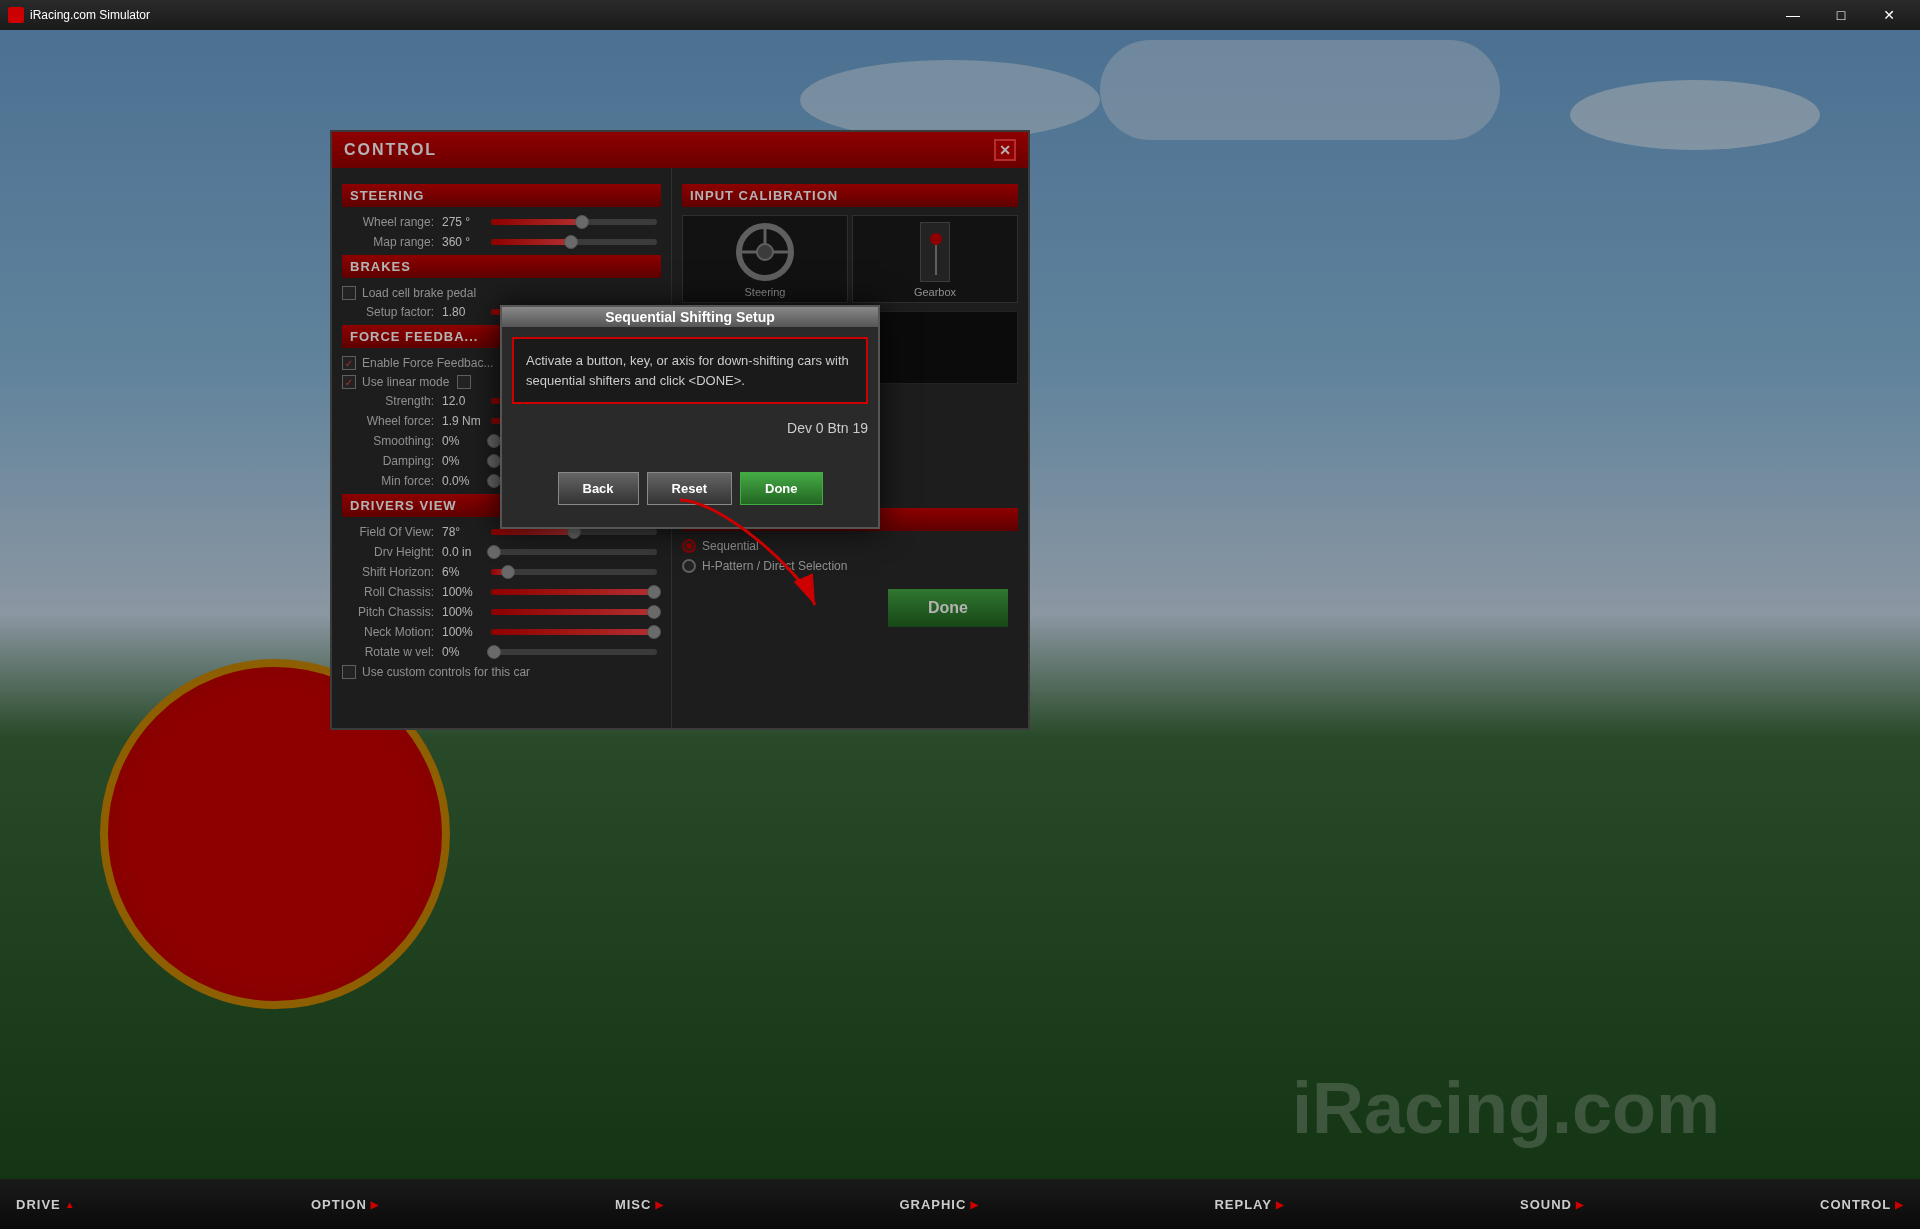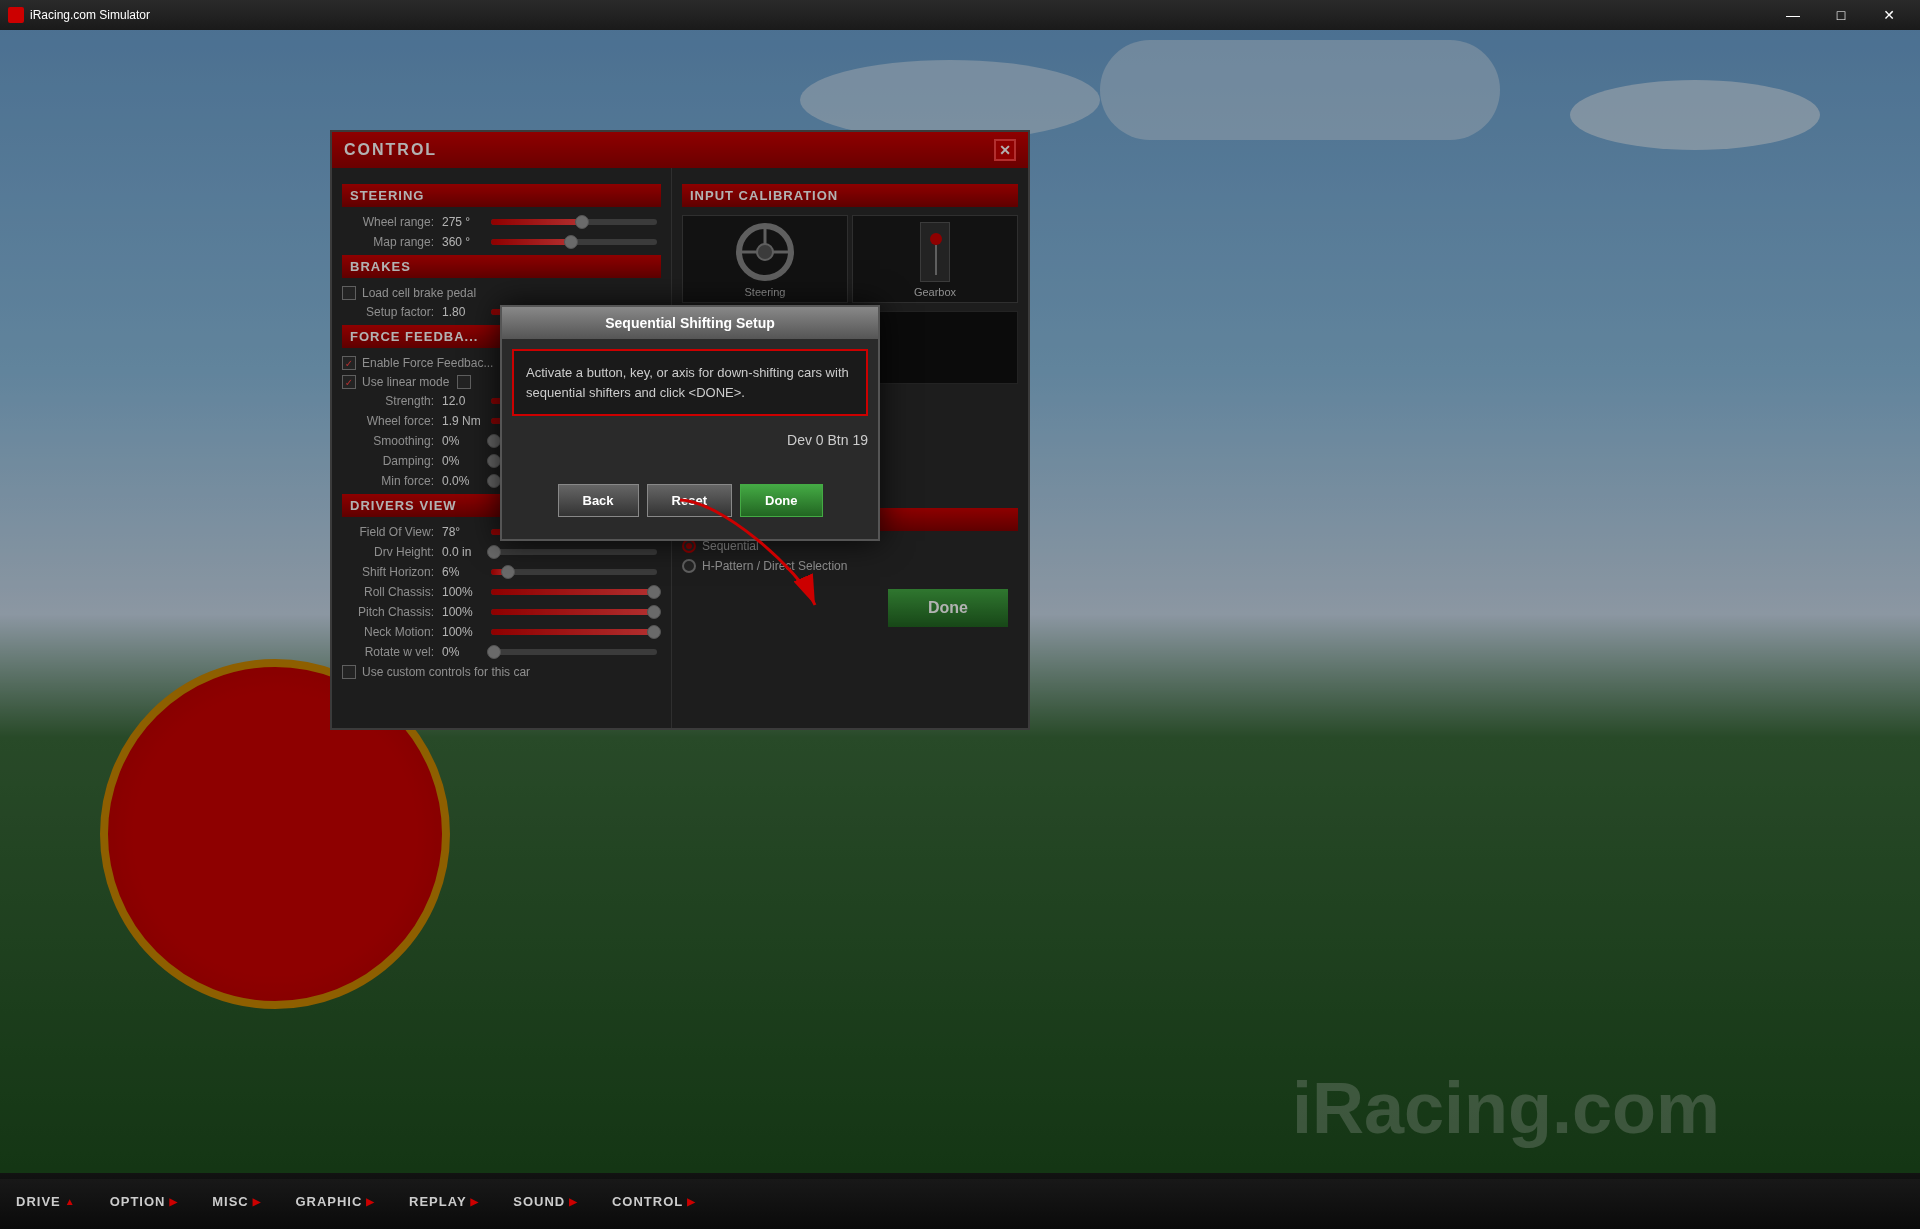--- a/index.html
+++ b/index.html
@@ -86,25 +86,25 @@
       justify-content: center;
       color: #ffffff;
       font-size: 14px;
       cursor: pointer;
     }
 
     
     .bottom-nav {
       position: absolute;
       bottom: 0; left: 0; right: 0;
-      height: 56px;
+      height: 50px;
       background: linear-gradient(180deg, #1a1a1a 0%, #0a0a0a 100%);
       display: flex;
       align-items: center;
-      justify-content: flex-start;
+      justify-content: space-between;
       gap: 2px;
       z-index: 100;
     }
     .nav-item {
       display: flex;
       align-items: center;
       padding: 6px 16px;
       color: #cccccc;
       font-size: 13px;
       font-weight: bold;
@@ -399,21 +399,21 @@
       top: 305px;
       left: 500px;
       width: 380px;
       background: #2a2a2a;
       border: 2px solid #555;
       z-index: 200;
       box-shadow: 0 0 30px rgba(0,0,0,0.8);
     }
     .shifting-titlebar {
       background: linear-gradient(180deg, #888888 0%, #555555 100%);
-      height: 32px;
+      height: 20px;
       display: flex;
       align-items: center;
       justify-content: center;
     }
     .shifting-title {
       color: #ffffff;
       font-size: 14px;
       font-weight: bold;
     }
     .shifting-body {

